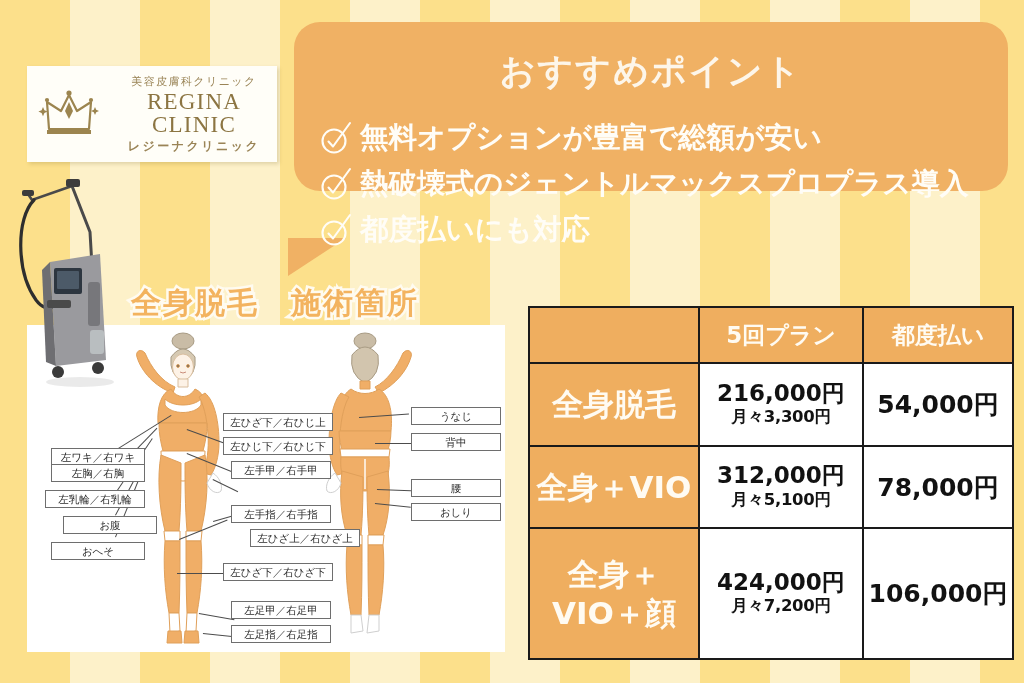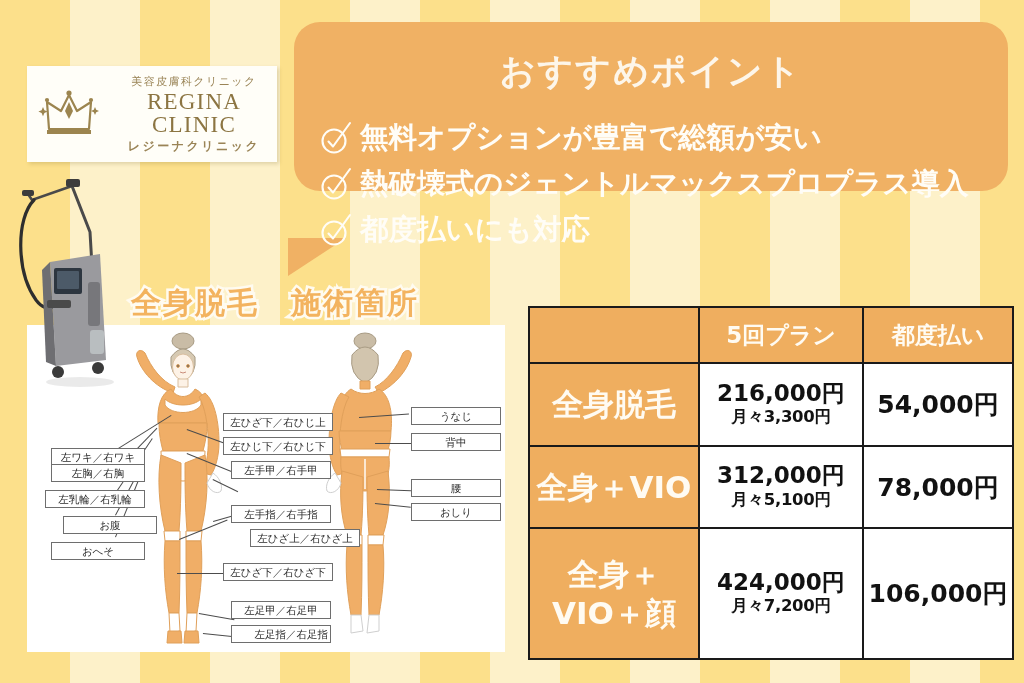--- a/index.html
+++ b/index.html
@@ -293,21 +293,21 @@
   <div class="lbl" style="left:36px;top:191px;width:88px;">お腹</div>
   <div class="lbl" style="left:24px;top:217px;width:88px;">おへそ</div>
 
   <div class="lbl" style="left:196px;top:88px;width:104px;">左ひざ下／右ひじ上</div>
   <div class="lbl" style="left:196px;top:112px;width:104px;">左ひじ下／右ひじ下</div>
   <div class="lbl" style="left:204px;top:136px;width:94px;">左手甲／右手甲</div>
   <div class="lbl" style="left:204px;top:180px;width:94px;">左手指／右手指</div>
   <div class="lbl" style="left:196px;top:204px;width:104px;margin-left:27px;">左ひざ上／右ひざ上</div>
   <div class="lbl" style="left:196px;top:238px;width:104px;">左ひざ下／右ひざ下</div>
   <div class="lbl" style="left:204px;top:276px;width:94px;">左足甲／右足甲</div>
-  <div class="lbl" style="left:204px;top:300px;width:94px;text-align:right;">左足指／右足指</div>
+  <div class="lbl" style="left:204px;top:300px;width:94px;">左足指／右足指</div>
 
   <div class="lbl" style="left:384px;top:82px;width:84px;">うなじ</div>
   <div class="lbl" style="left:384px;top:108px;width:84px;">背中</div>
   <div class="lbl" style="left:384px;top:154px;width:84px;">腰</div>
   <div class="lbl" style="left:384px;top:178px;width:84px;">おしり</div>
 </div>
 
 <table id="price-table">
   <tbody>
       <tr>

